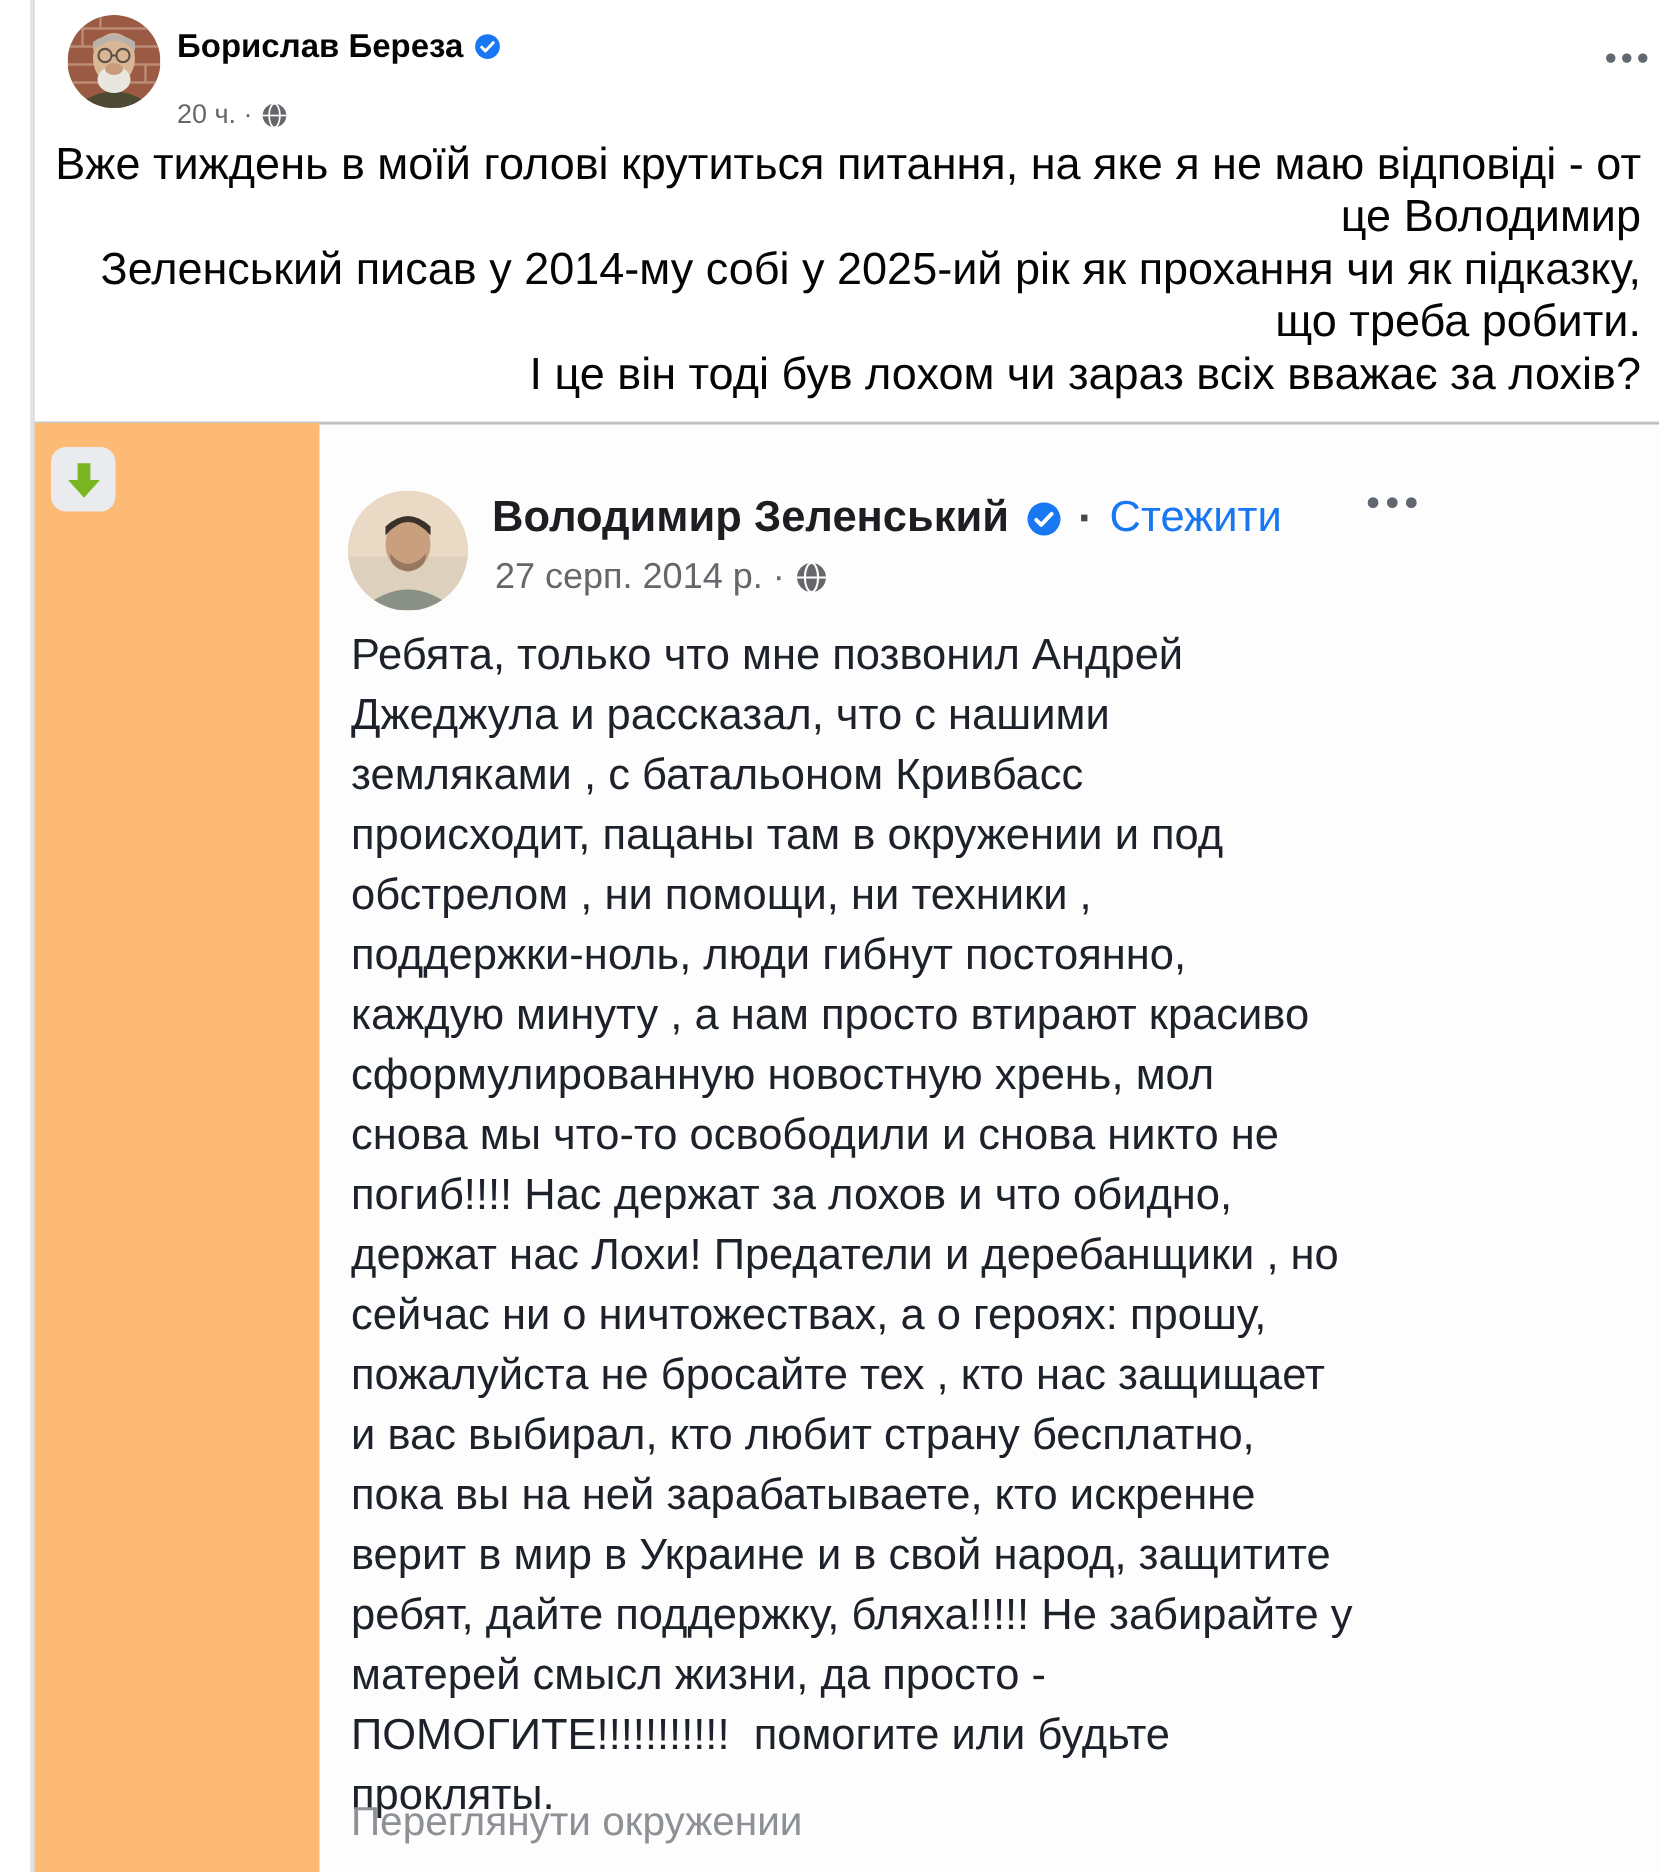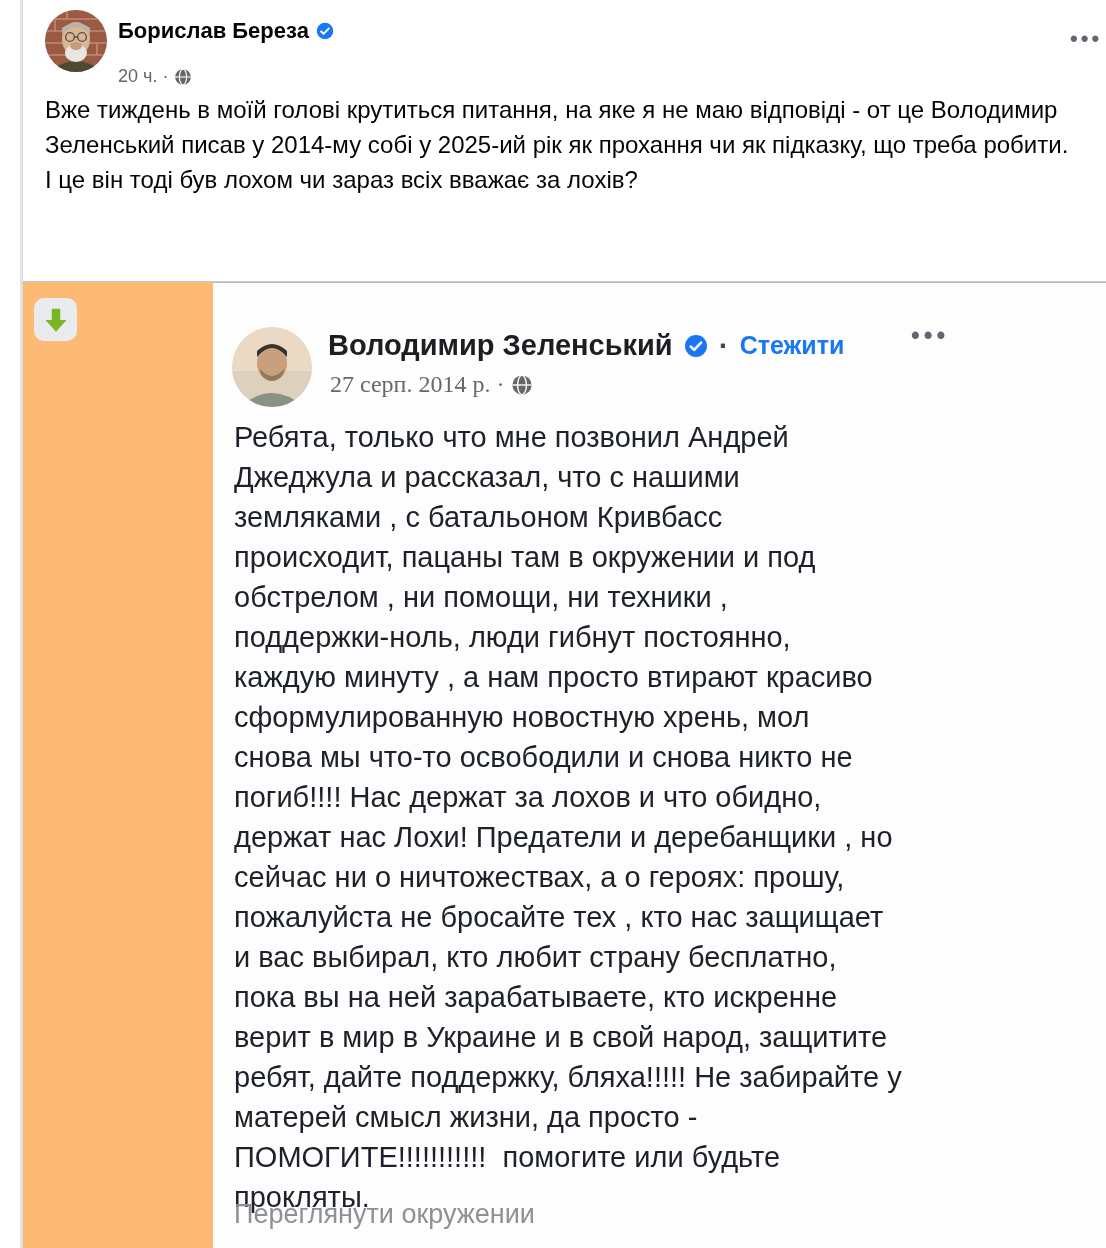--- a/index.html
+++ b/index.html
@@ -12,40 +12,40 @@
 
   
   .avatar-outer{position:absolute;left:25px;top:10px;width:62px;height:62px;border-radius:50%;overflow:hidden;cursor:pointer;}
   .name-row{position:absolute;left:98px;top:18px;display:flex;align-items:center;gap:7px;}
   .name-row .name{font-size:22px;font-weight:bold;color:#050505;cursor:pointer;}
   .badge-sm{width:18px;height:18px;display:block;}
   .meta-row{position:absolute;left:98px;top:66px;display:flex;align-items:center;gap:6px;font-size:18px;color:#65676B;}
   .menu-outer{position:absolute;left:1050px;top:26px;font-size:22px;font-weight:bold;letter-spacing:3px;color:#606770;cursor:pointer;}
 
   
-  .para{position:absolute;left:25px;width:1060px;font-size:24px;line-height:35px;color:#050505;white-space:pre-line;}
+  .para{position:absolute;left:14px;width:1060px;font-size:30px;line-height:35px;color:#050505;white-space:pre-line;text-align:right;}
   .para1{top:92px;}
   .para2{top:201px;}
 
   .divider{position:absolute;left:0;top:281px;width:1106px;height:1px;background:#c6c8cb;}
 
   
   .attachment{position:absolute;left:0;top:282px;width:1106px;height:1234px;background:#fdba74;cursor:pointer;}
   .dl-btn{position:absolute;left:14px;top:16px;width:43px;height:43px;border-radius:10px;background:#e9ebee;display:flex;align-items:center;justify-content:center;}
   .dl-btn svg{width:30px;height:30px;display:block;}
 
   .inner-shot{position:absolute;left:193px;top:0;width:904px;height:966px;background:#fdfdfd;border-top:1px solid #b7b9bc;}
   .avatar-inner{position:absolute;left:19px;top:44px;width:80px;height:80px;border-radius:50%;overflow:hidden;}
   .inner-name-row{position:absolute;left:115px;top:46px;display:flex;align-items:center;gap:11px;}
   .inner-name-row .name{font-size:29px;font-weight:bold;color:#1c1e21;white-space:nowrap;}
   .badge-lg{width:24px;height:24px;display:block;}
   .follow-sep{font-size:30px;font-weight:bold;color:#45494d;line-height:1;}
-  .follow{font-size:25px;font-weight:bold;color:#1877F2;white-space:nowrap;}
+  .follow{font-size:29px;font-weight:normal;color:#1877F2;white-space:nowrap;}
   .menu-inner{position:absolute;left:698px;top:38px;font-size:25px;font-weight:bold;letter-spacing:4px;color:#606770;}
-  .inner-meta{position:absolute;left:117px;top:88px;display:flex;align-items:center;gap:7px;font-size:24px;color:#65676B;font-family:Liberation Serif, serif;}
+  .inner-meta{position:absolute;left:117px;top:88px;display:flex;align-items:center;gap:7px;font-size:24px;color:#65676B;}
 
   .inner-body{position:absolute;left:21px;top:134px;width:860px;font-size:29px;line-height:40px;color:#1d2129;white-space:pre-wrap;}
   .translate{position:absolute;left:21px;top:916px;font-size:27px;color:#8d9196;}
 
   .globe-sm{width:18px;height:18px;display:block;}
   .globe-lg{width:22px;height:22px;display:block;}
 </style>
 </head>
 <body>
 

